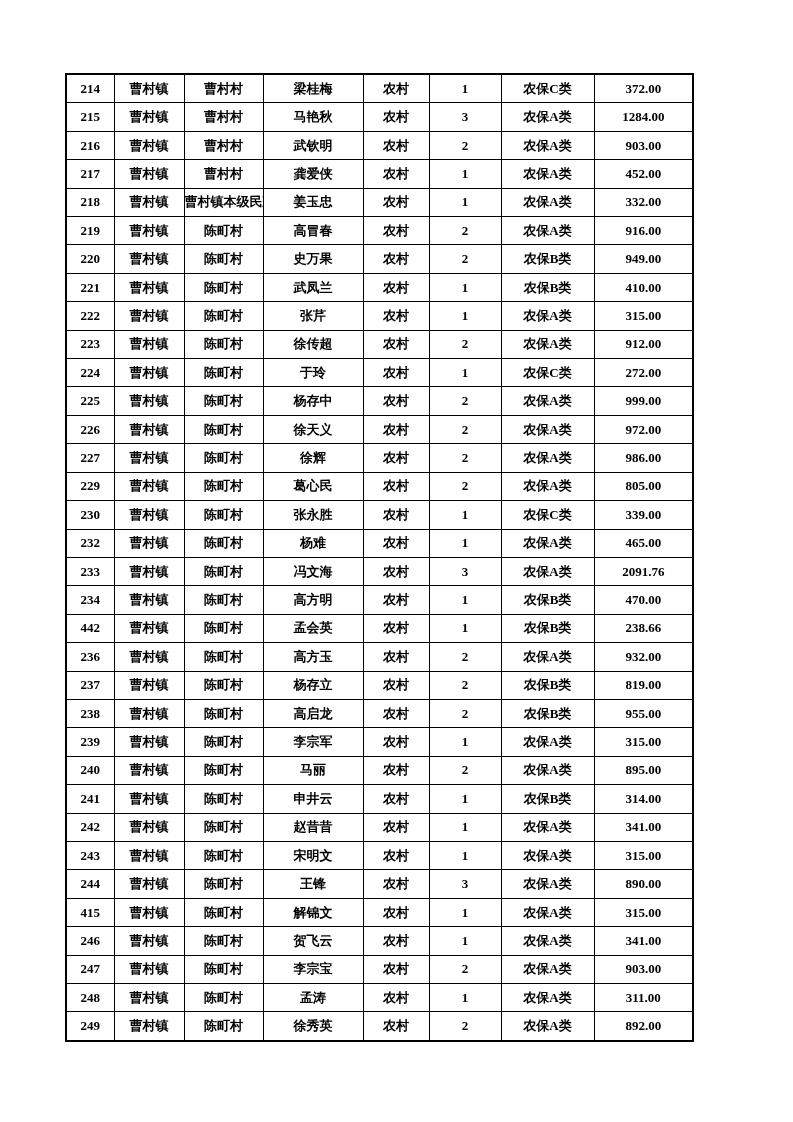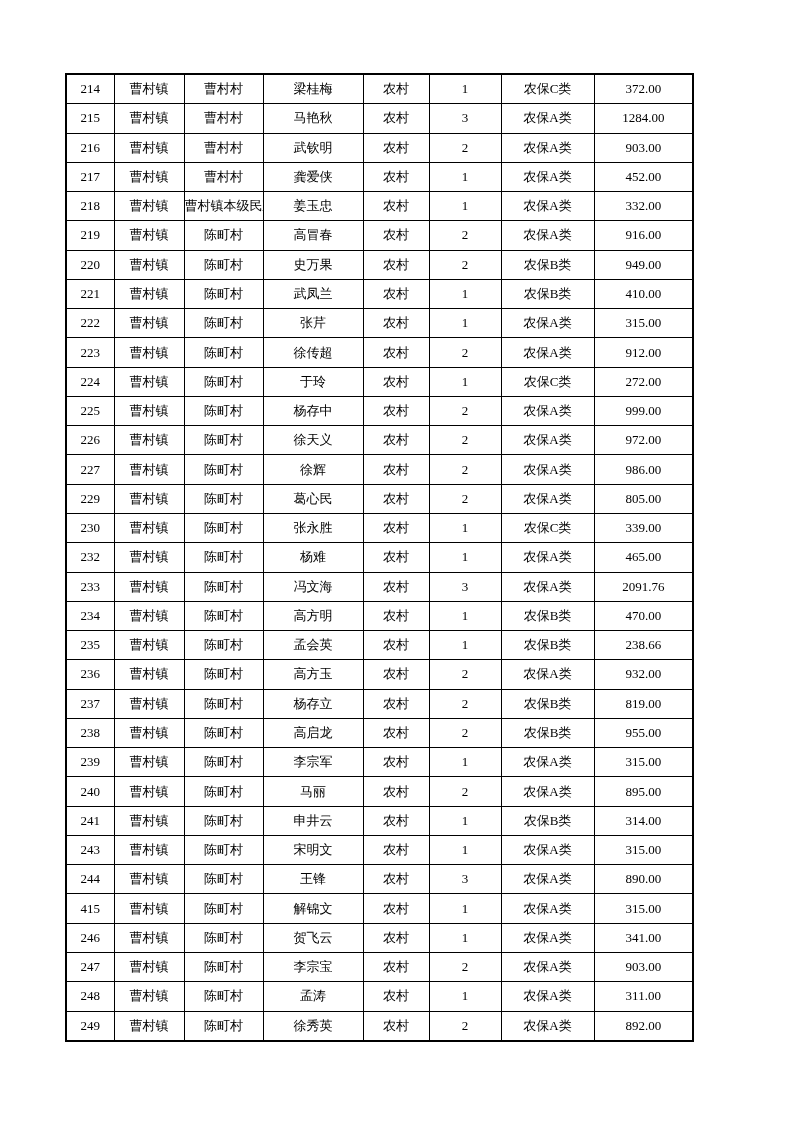--- a/index.html
+++ b/index.html
@@ -6,20 +6,21 @@
     margin: 0;
     padding: 0;
     background: #ffffff;
   }
   .sheet {
     position: relative;
     width: 793px;
     height: 1122px;
     background: #ffffff;
     overflow: hidden;
+    font-weight: bold;
   }
   table.grid {
     position: absolute;
     left: 65px;
     top: 73px;
     width: 627px;
     height: 969px;
     border-collapse: collapse;
     table-layout: fixed;
     border: 2px solid #000000;
@@ -237,21 +238,21 @@
           <td>234</td>
           <td>曹村镇</td>
           <td>陈町村</td>
           <td>高方明</td>
           <td>农村</td>
           <td>1</td>
           <td>农保B类</td>
           <td>470.00</td>
         </tr>
         <tr>
-          <td>235</td>
+          <td>442</td>
           <td>曹村镇</td>
           <td>陈町村</td>
           <td>孟会英</td>
           <td>农村</td>
           <td>1</td>
           <td>农保B类</td>
           <td>238.66</td>
         </tr>
         <tr>
           <td>236</td>
@@ -305,20 +306,30 @@
         </tr>
         <tr>
           <td>241</td>
           <td>曹村镇</td>
           <td>陈町村</td>
           <td>申井云</td>
           <td>农村</td>
           <td>1</td>
           <td>农保B类</td>
           <td>314.00</td>
+        </tr>
+        <tr>
+          <td>242</td>
+          <td>曹村镇</td>
+          <td>陈町村</td>
+          <td>赵昔昔</td>
+          <td>农村</td>
+          <td>1</td>
+          <td>农保A类</td>
+          <td>341.00</td>
         </tr>
         <tr>
           <td>243</td>
           <td>曹村镇</td>
           <td>陈町村</td>
           <td>宋明文</td>
           <td>农村</td>
           <td>1</td>
           <td>农保A类</td>
           <td>315.00</td>

